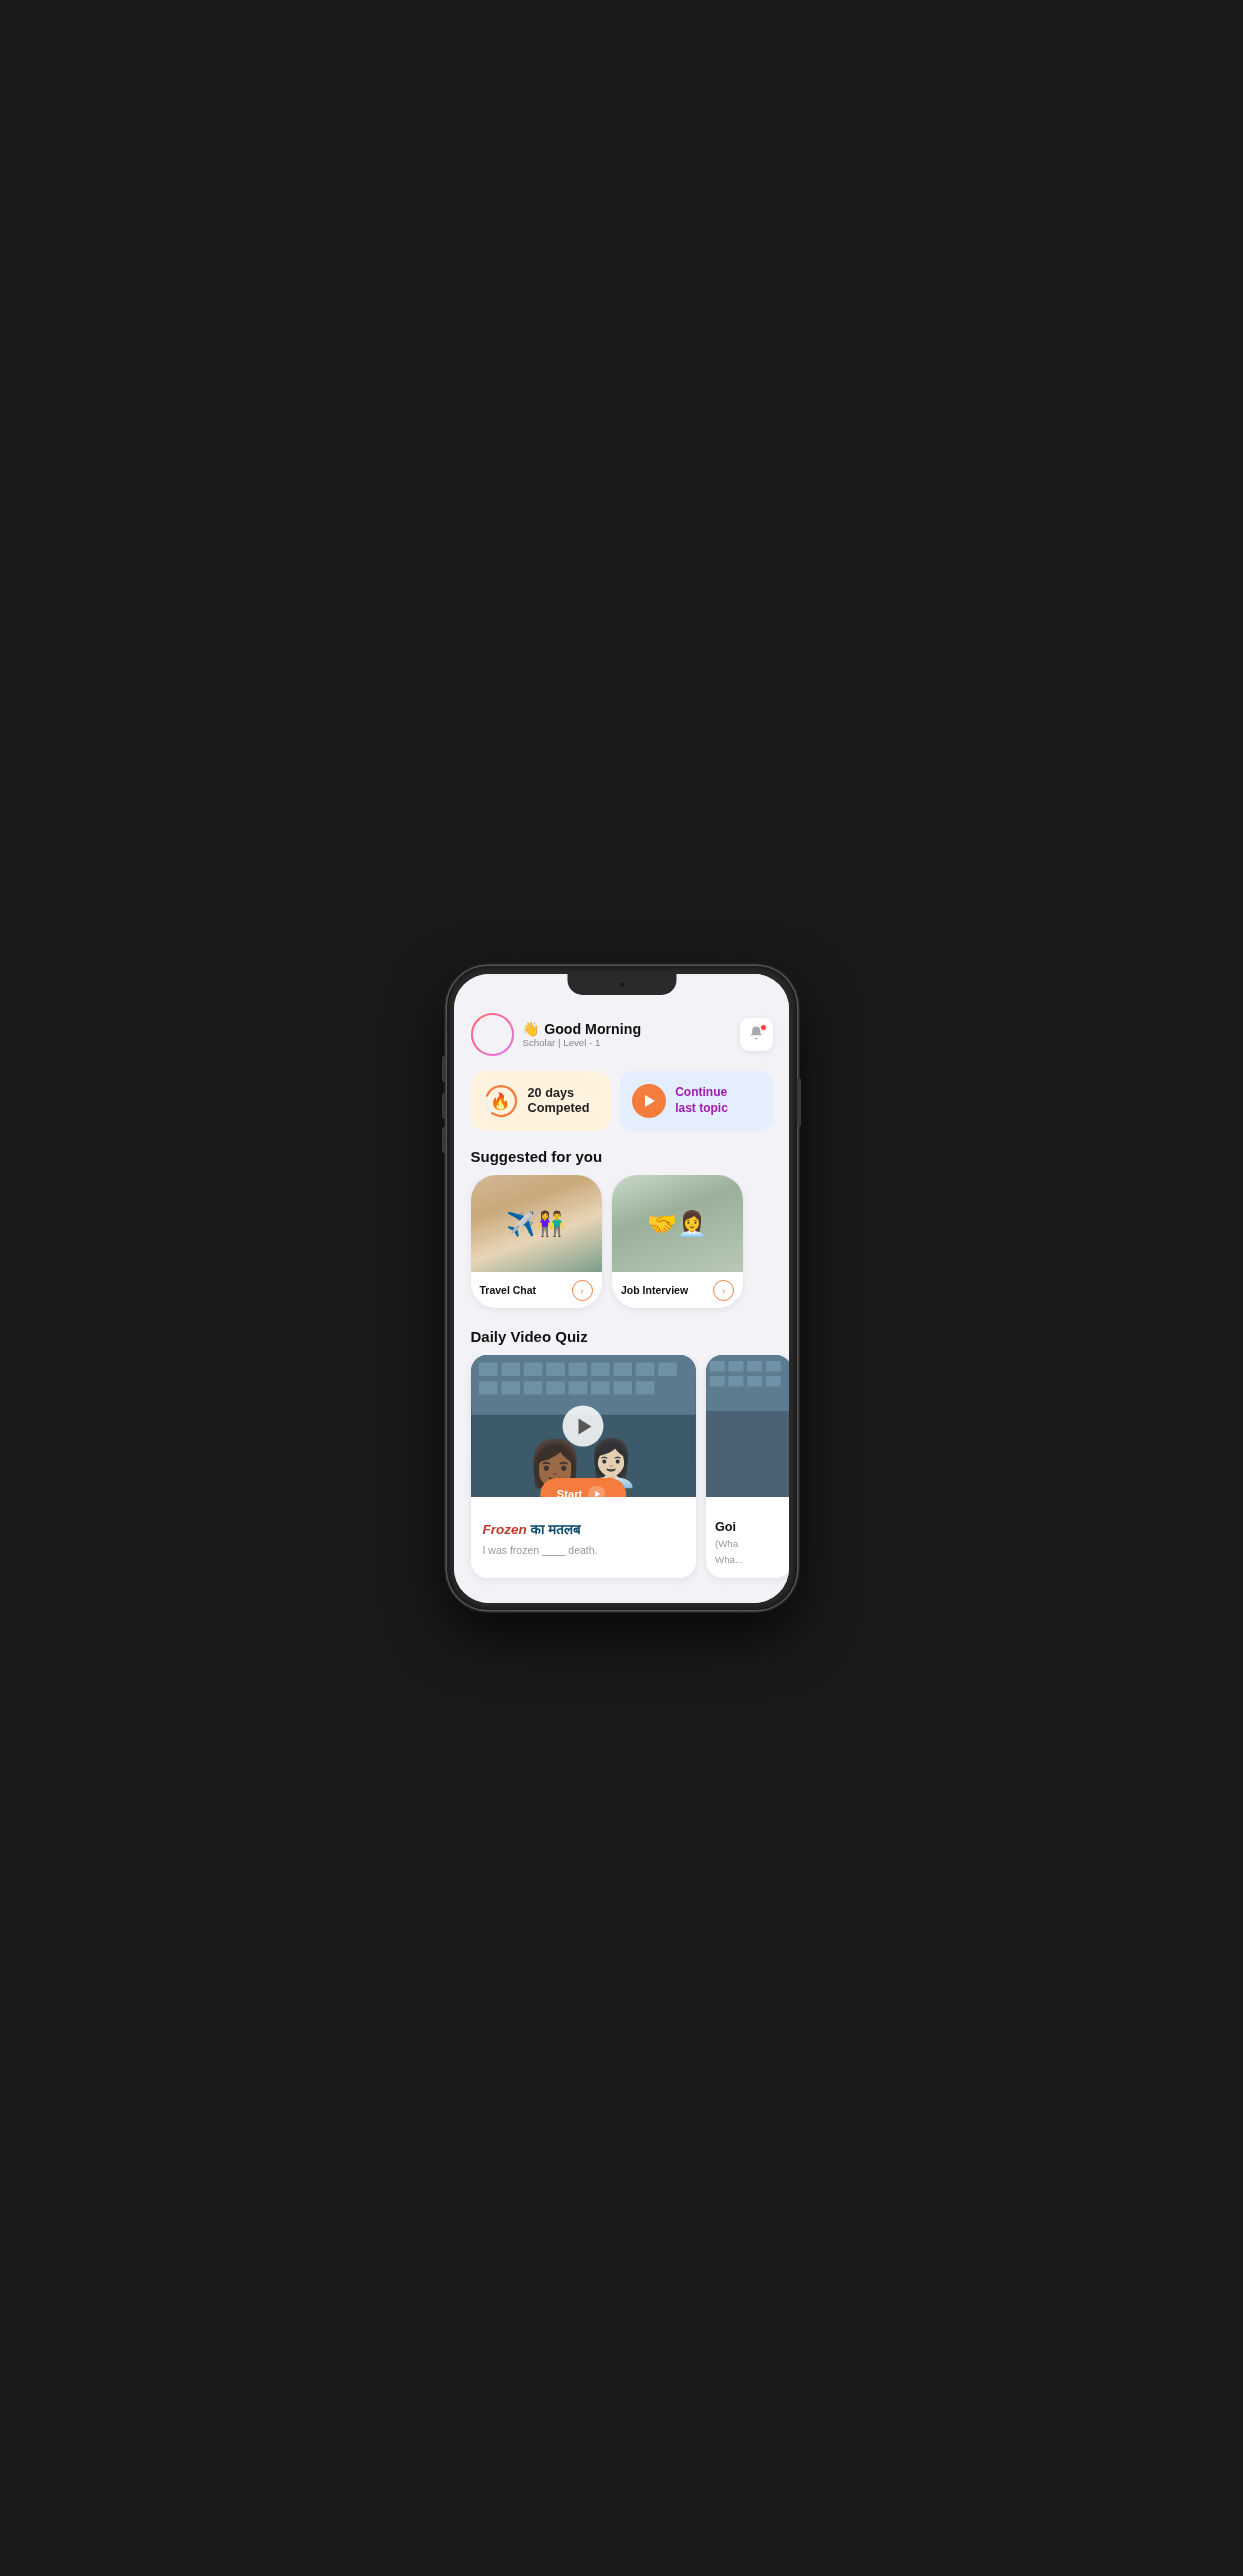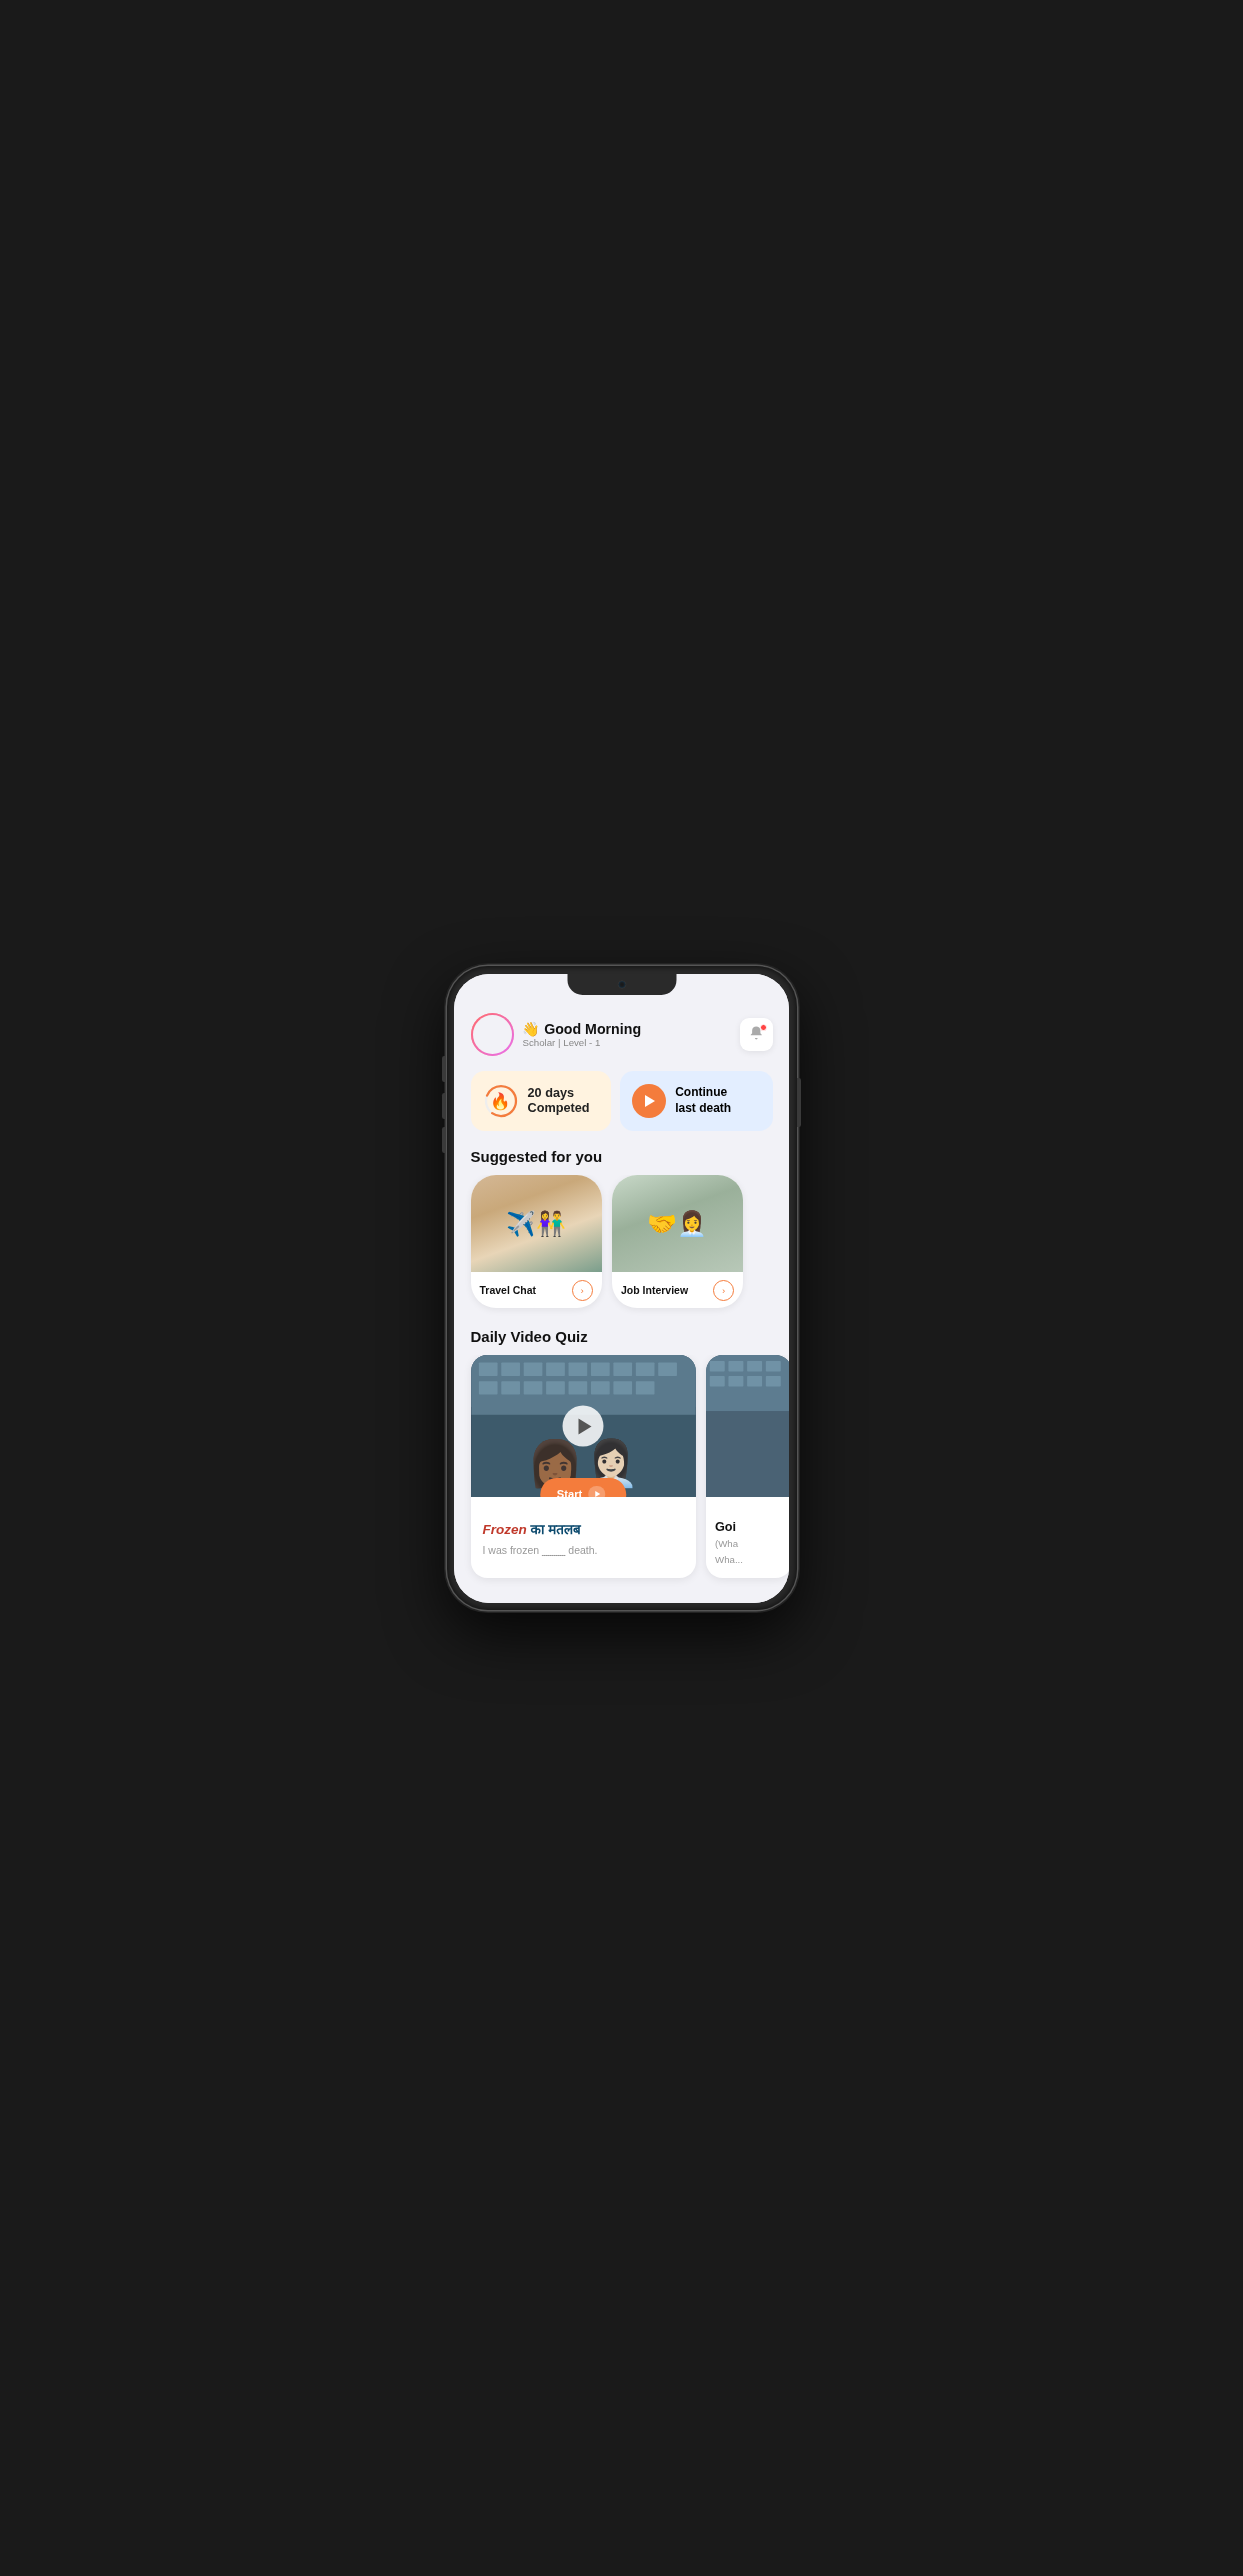--- a/index.html
+++ b/index.html
@@ -220,21 +220,21 @@
       width: 0;
       height: 0;
       border-left: 10.5px solid white;
       border-top: 6.7px solid transparent;
       border-bottom: 6.7px solid transparent;
       margin-left: 2.2px;
     }
     .card-continue-text h3 {
       font-size: 12px;
       font-weight: 700;
-      color: #000000;
+      color: #a21caf;
       line-height: 1.3;
     }
 
     
     .section-title {
       padding: 3px 16.5px 10.5px;
       font-size: 15px;
       font-weight: 800;
       color: #111;
     }
@@ -556,21 +556,21 @@
           </div>
         </div>
 
         <div class="card-continue">
           <div class="play-btn-orange">
             <div class="play-triangle"></div>
           </div>
           <div class="card-continue-text">
             <h3>
               <span>Continue</span><br>
-              <span>last death</span>
+              <span>last topic</span>
             </h3>
           </div>
         </div>
 
       </div>
 
       <div class="section-title">Suggested for you</div>
 
       <div class="suggested-scroll">
 

